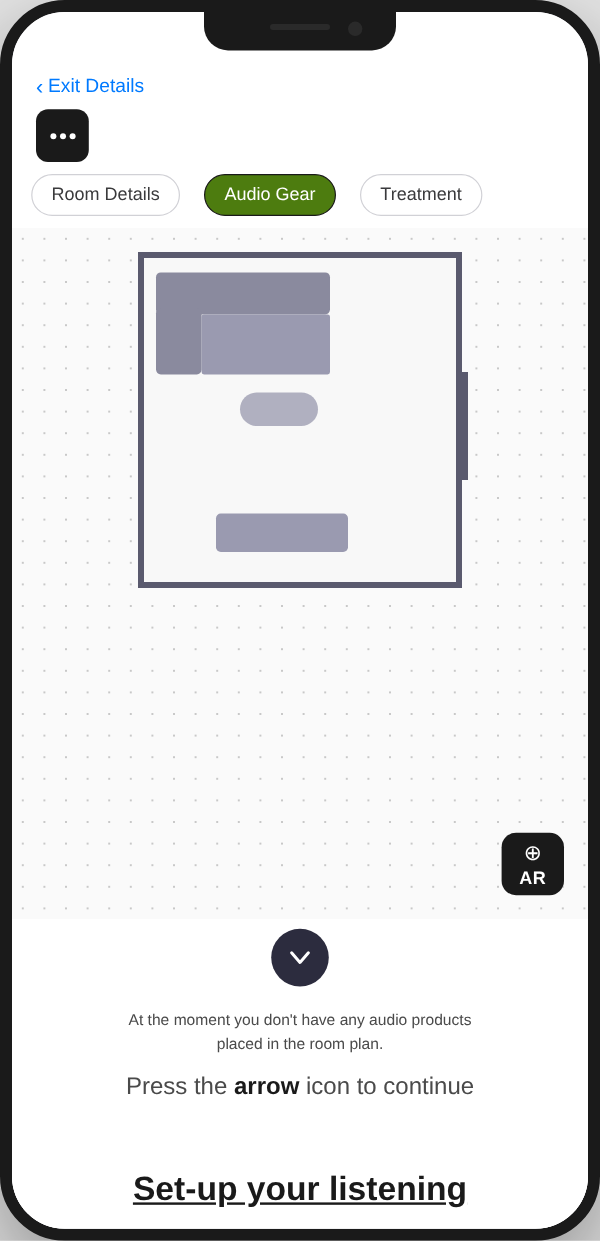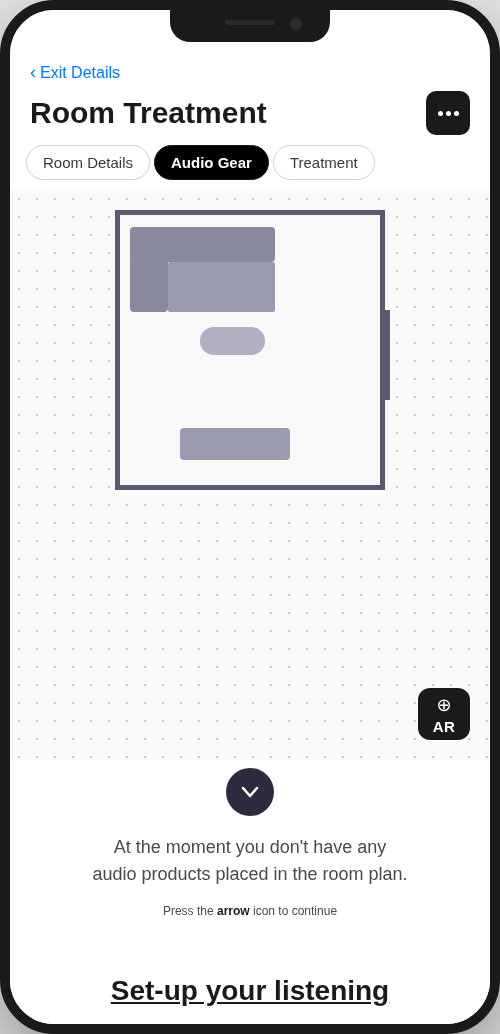--- a/index.html
+++ b/index.html
@@ -121,41 +121,41 @@
       width: 5px;
       height: 5px;
       background: white;
       border-radius: 50%;
     }
 
     
     .tabs {
       display: flex;
       padding: 0 16px;
-      gap: 4px;
+      gap: 20px;
       margin-bottom: 10px;
       flex-shrink: 0;
     }
 
     .tab {
       padding: 8px 16px;
       border-radius: 20px;
       font-size: 15px;
       font-weight: 500;
       cursor: pointer;
       border: 1.5px solid #d1d1d6;
       background: transparent;
       color: #3a3a3c;
     }
 
     .tab.active {
-      background: #000000;
+      background: #4d7c0f;
       color: #ffffff;
       border-color: #1a1a1a;
-      font-weight: 700;
+      font-weight: 400;
     }
 
     
     .room-plan-area {
       flex: 1;
       position: relative;
       overflow: hidden;
     }
 
     
@@ -307,30 +307,30 @@
       margin-bottom: 18px;
       margin-top: 8px;
     }
 
     .arrow-down-btn svg {
       color: white;
       fill: white;
     }
 
     .info-text {
-      font-size: 18px;
+      font-size: 13px;
       color: #4a4a4a;
       text-align: center;
       line-height: 1.5;
       margin-bottom: 16px;
       max-width: 320px;
     }
 
     .hint-text {
-      font-size: 12px;
+      font-size: 20px;
       color: #4a4a4a;
       text-align: center;
       margin-bottom: 16px;
     }
 
     .hint-text strong {
       font-weight: 700;
       color: #1a1a1a;
     }
 
@@ -356,21 +356,20 @@
 
   <div class="screen">
     <div class="status-bar"></div>
 
     <div class="header">
       <div class="back-link">
         <span class="back-chevron">‹</span>
         <span>Exit Details</span>
       </div>
       <div class="title-row">
-        <h1 class="page-title">Room Treatment</h1>
         <div class="more-btn">
           <div class="dot"></div>
           <div class="dot"></div>
           <div class="dot"></div>
         </div>
       </div>
     </div>
 
     <div class="tabs">
       <div class="tab">

